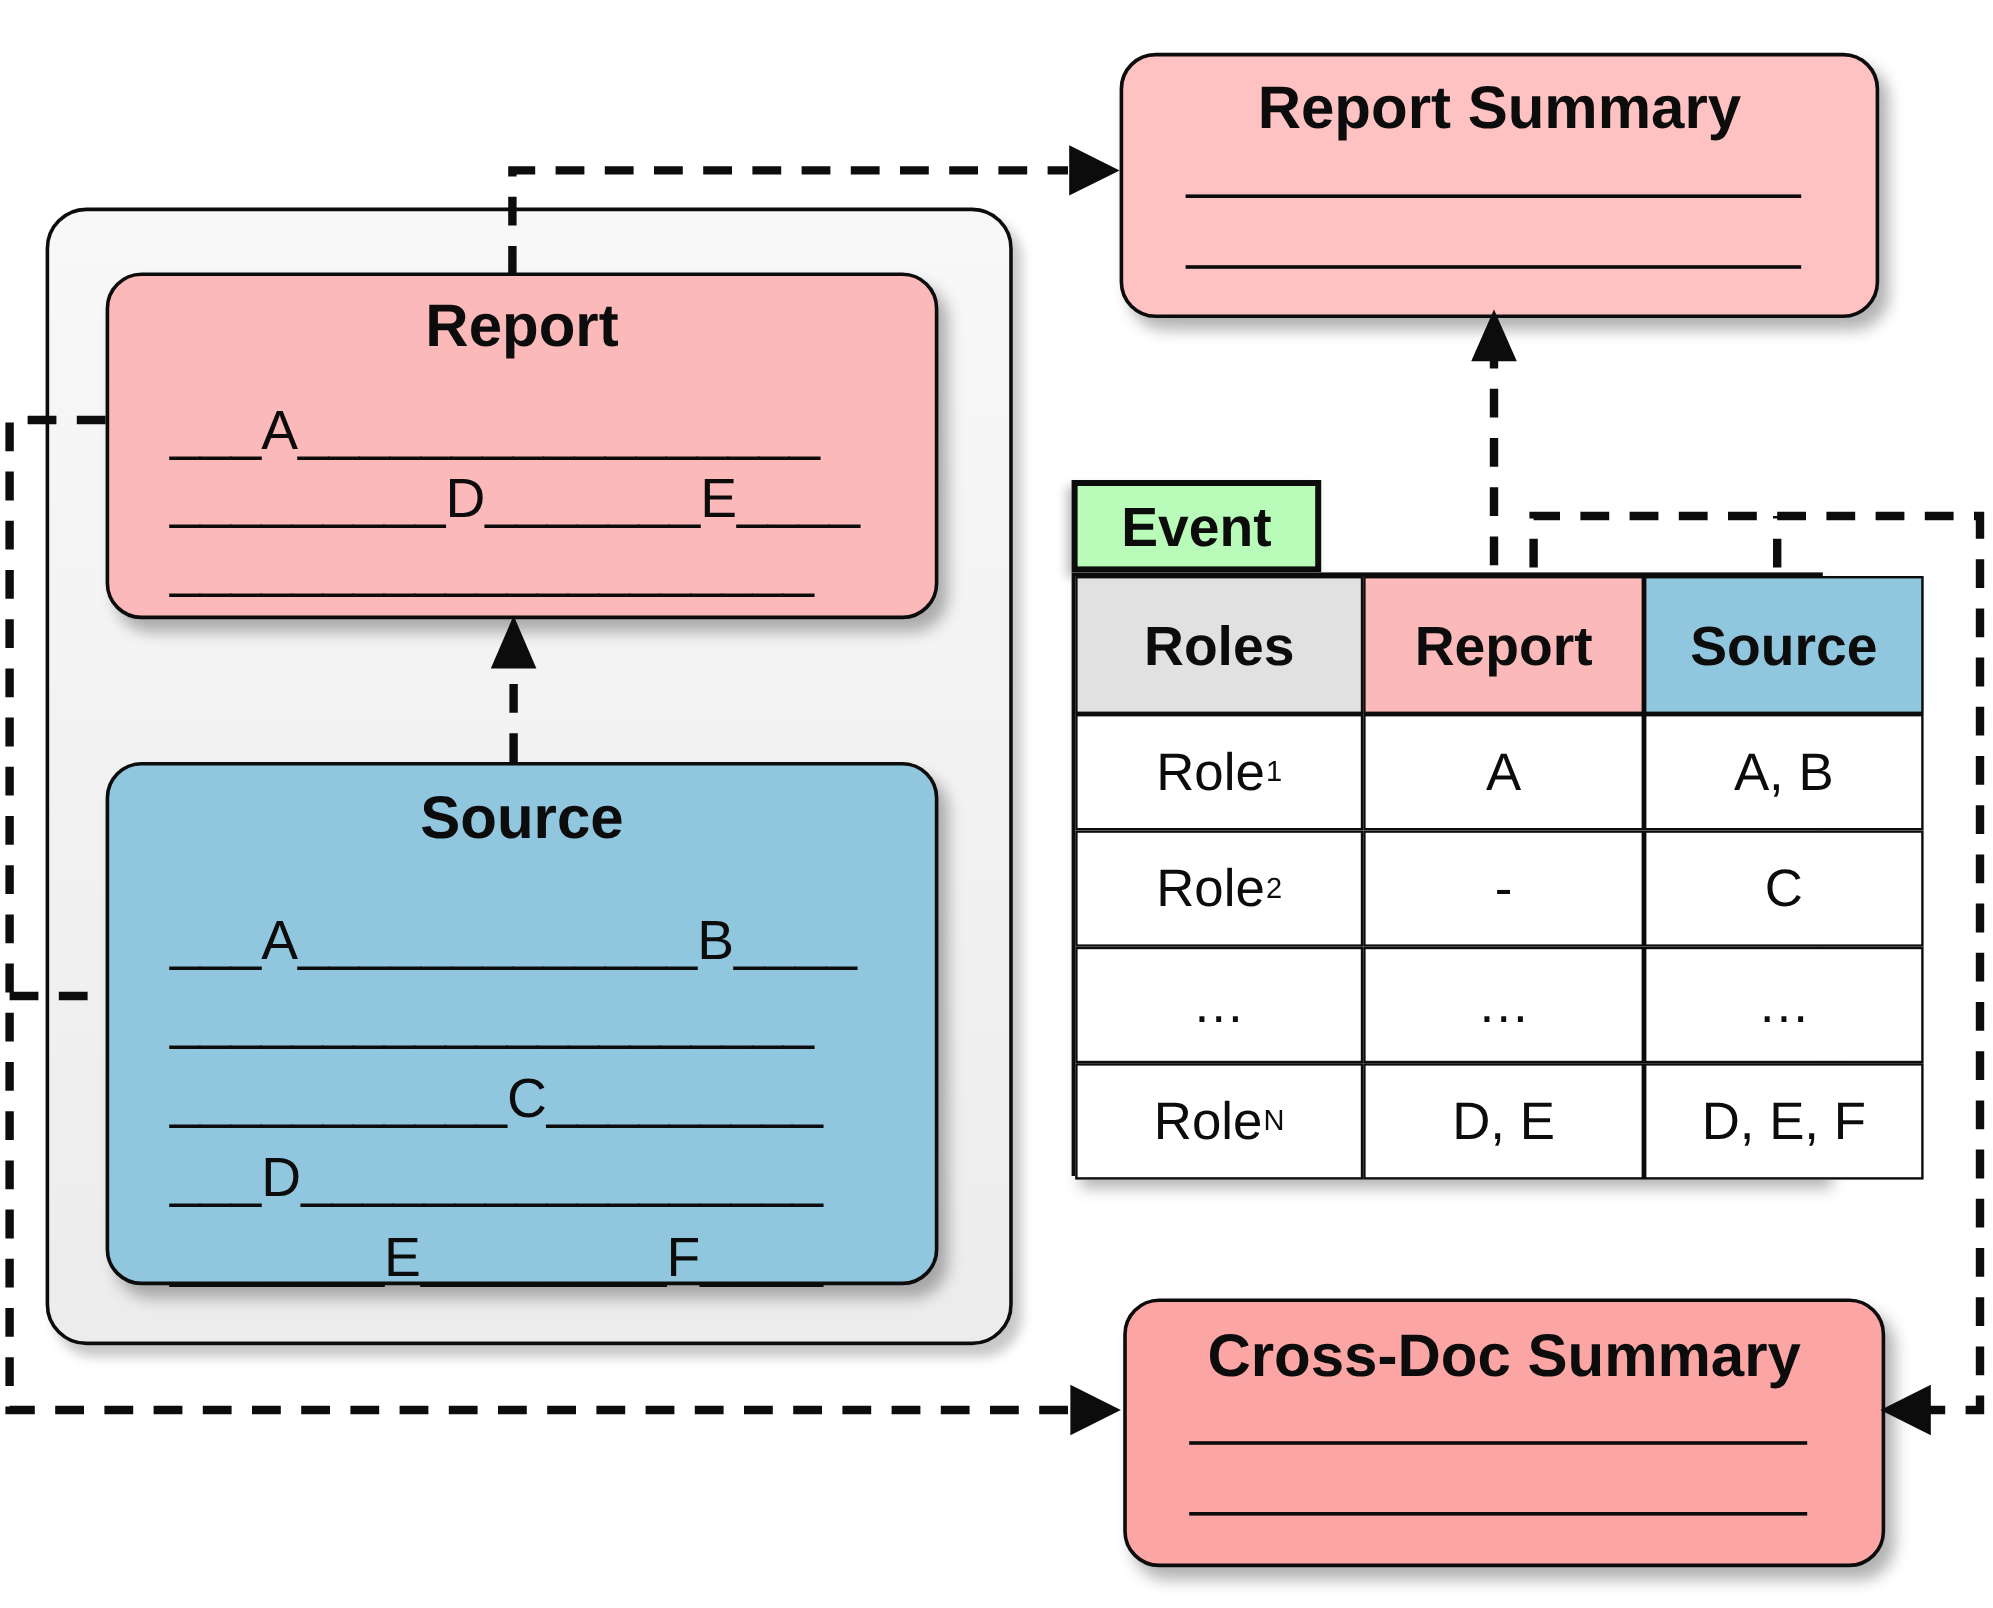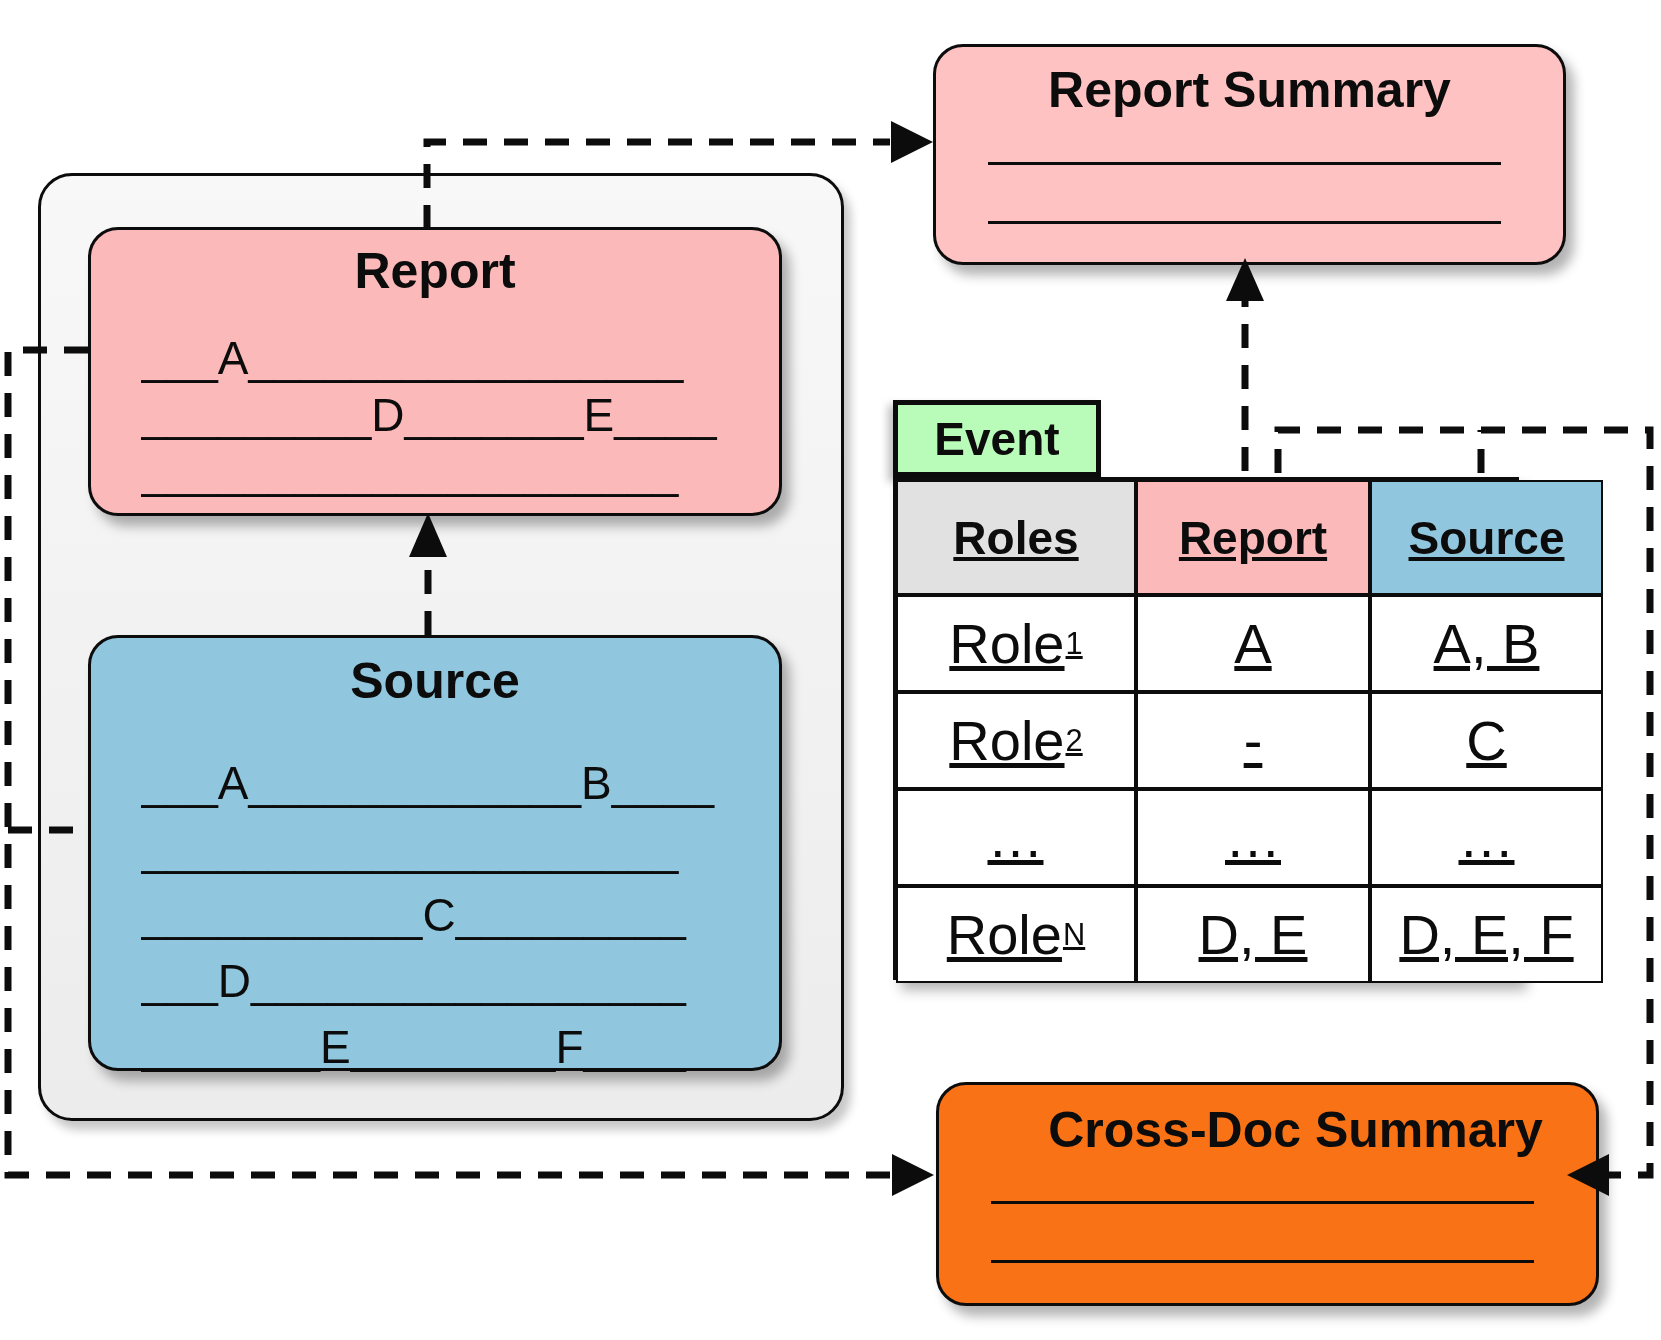--- a/index.html
+++ b/index.html
@@ -1,21 +1,21 @@
 <!DOCTYPE html>
 <html><head>
 <meta charset="utf-8">
 <style>
   html,body{margin:0;padding:0;background:#ffffff;}
   .canvas{
     position:relative;width:1661px;height:1340px;background:#ffffff;overflow:hidden;
     font-family:"Liberation Sans", sans-serif;color:#0c0c0c;
   }
   .abs{position:absolute;}
-  .shadow{box-shadow:8px 10px 12px rgba(0,0,0,0.30);text-decoration:underline;}
+  .shadow{box-shadow:8px 10px 12px rgba(0,0,0,0.30);}
   
   .panel{
     left:38px;top:173px;width:800px;height:942px;
     background:linear-gradient(#f8f8f8,#ececec);
     border:3px solid #0c0c0c;border-radius:34px;
     box-shadow:7px 9px 10px rgba(0,0,0,0.22);
   }
   
   .doc{border:3px solid #0c0c0c;border-radius:30px;}
   .doc-title{width:100%;text-align:center;font-weight:bold;font-size:50px;position:absolute;}
@@ -43,21 +43,21 @@
     font-weight:bold;font-size:46px;box-sizing:border-box;
     box-shadow:-5px 5px 8px rgba(0,0,0,0.25);
   }
   .etable{
     left:893px;top:477px;width:626px;height:503px;
     display:grid;grid-template-columns:240px 234px 233px;grid-template-rows:115px 97px 97px 97px 97px;
     border:3px solid #0c0c0c;box-sizing:border-box;background:#ffffff;
   }
   .etable .cell{
     border:2px solid #0c0c0c;display:flex;align-items:center;justify-content:center;
-    font-size:56px;background:#ffffff;
+    font-size:44px;background:#ffffff;
   }
   .etable .hcell{font-weight:bold;font-size:46px;}
   .etable sub{font-size:0.55em;vertical-align:-0.40em;margin-left:1px;}
   
   .overlay{position:absolute;left:0;top:0;width:1661px;height:1340px;pointer-events:none;}
 </style>
 </head>
 <body>
 
 <div class="canvas">
@@ -83,21 +83,21 @@
       <div class="doc-line">_______E________F____</div>
     </div>
   </div>
 
   <div class="abs sum report-summary shadow" style="background: rgb(255, 194, 194);">
     <div class="sum-title">Report Summary</div>
     <div class="rule" style="top:115px"></div>
     <div class="rule" style="top:174px"></div>
   </div>
 
-  <div class="abs sum cross-doc shadow" style="background: #f97316; padding-left: 28px;">
+  <div class="abs sum cross-doc shadow" style="background: #fca5a5;">
     <div class="sum-title">Cross-Doc Summary</div>
     <div class="rule" style="top:116px"></div>
     <div class="rule" style="top:175px"></div>
   </div>
 
   <div class="abs event-tab" style="background: rgb(185, 251, 185);">
     <span>Event</span>
   </div>
 
   <div class="abs etable shadow">

